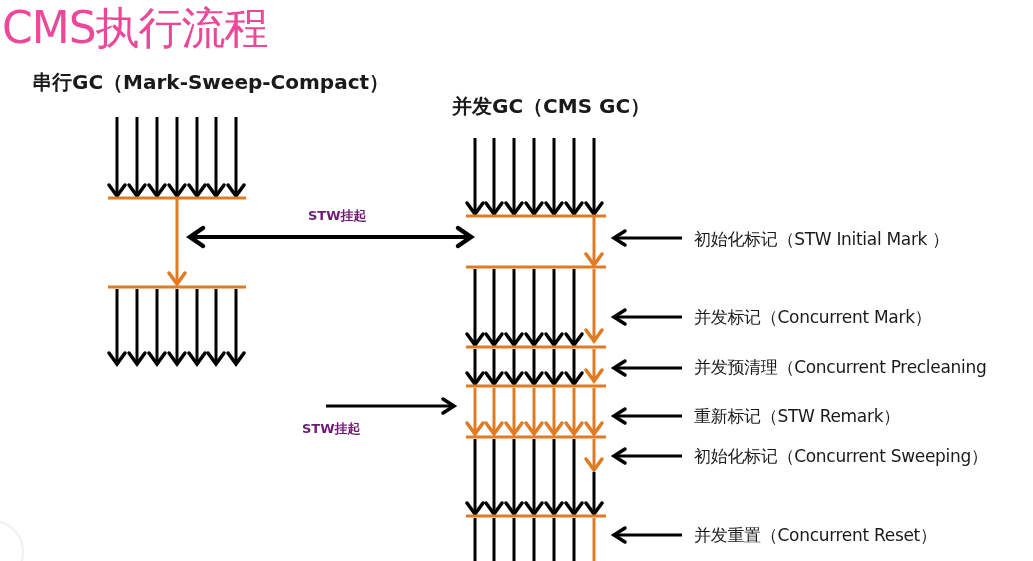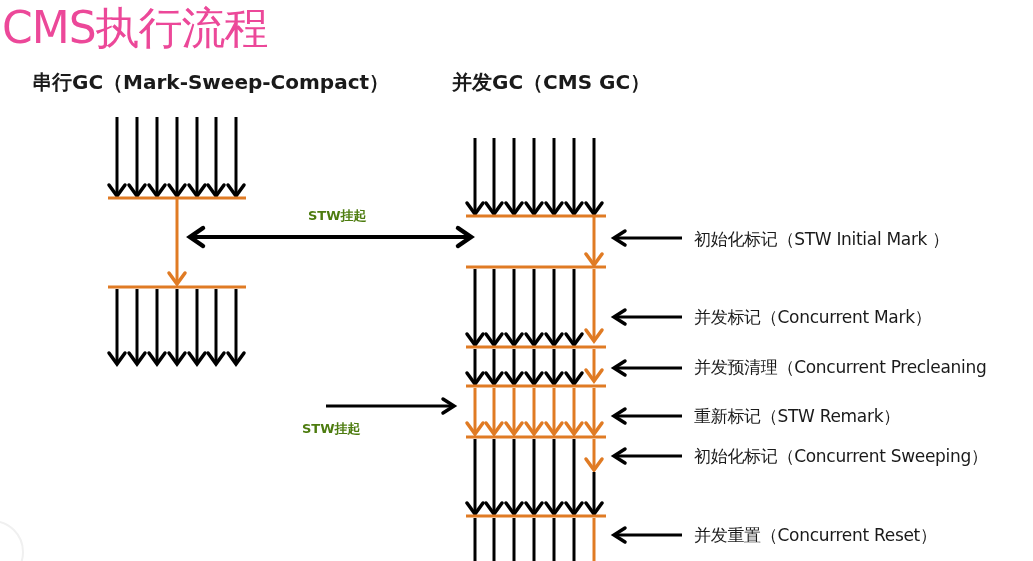--- a/index.html
+++ b/index.html
@@ -5,32 +5,32 @@
   html, body { margin:0; padding:0; background:#ffffff; }
   body { width:1033px; height:561px; position:relative; overflow:hidden;
          font-family:"DejaVu Sans", sans-serif; color:#111; }
   .title { position:absolute; left:2px; top:2px; font-size:44px; line-height:52px;
            font-family:"DejaVu Sans", sans-serif; color:#ec4899; letter-spacing:-1px; }
   .heading { position:absolute; font-size:20px; font-weight:bold; line-height:24px; white-space:nowrap;
              font-family:"DejaVu Sans", sans-serif; color:#1a1a1a; }
   .phase { position:absolute; left:694px; font-size:17px; font-weight:normal; line-height:20px; white-space:nowrap;
            font-family:"DejaVu Sans", sans-serif; color:#1a1a1a; letter-spacing:-0.3px; }
   .stw { position:absolute; font-size:13px; font-weight:bold; line-height:16px; white-space:nowrap;
-         font-family:"DejaVu Sans", sans-serif; color:#4d7c0f; }
+         font-family:"DejaVu Sans", sans-serif; color:#701a75; }
   svg#diagram { position:absolute; left:0; top:0; }
   .corner-circle { position:absolute; left:-40px; top:520px; width:60px; height:60px;
                    border:2px solid #f0f0f0; border-radius:50%; }
 </style>
 </head>
 <body>
 
 <div class="title">CMS执行流程</div>
 
 <div class="heading" style="left:32px; top:70px;">串行GC（Mark-Sweep-Compact）</div>
-<div class="heading" style="left:452px; top:70px;">并发GC（CMS GC）</div>
+<div class="heading" style="left:452px; top:94px;">并发GC（CMS GC）</div>
 
 <div class="stw" style="left:308px; top:208px;">STW挂起</div>
 <div class="stw" style="left:302px; top:421px;">STW挂起</div>
 
 <div class="phase" style="top:229px;">初始化标记（STW Initial Mark ）</div>
 <div class="phase" style="top:307px;">并发标记（Concurrent Mark）</div>
 <div class="phase" style="top:357px;text-align:right;">并发预清理（Concurrent Precleaning</div>
 <div class="phase" style="top:406px;">重新标记（STW Remark）</div>
 <div class="phase" style="top:446px;">初始化标记（Concurrent Sweeping）</div>
 <div class="phase" style="top:525px;">并发重置（Concurrent Reset）</div>

